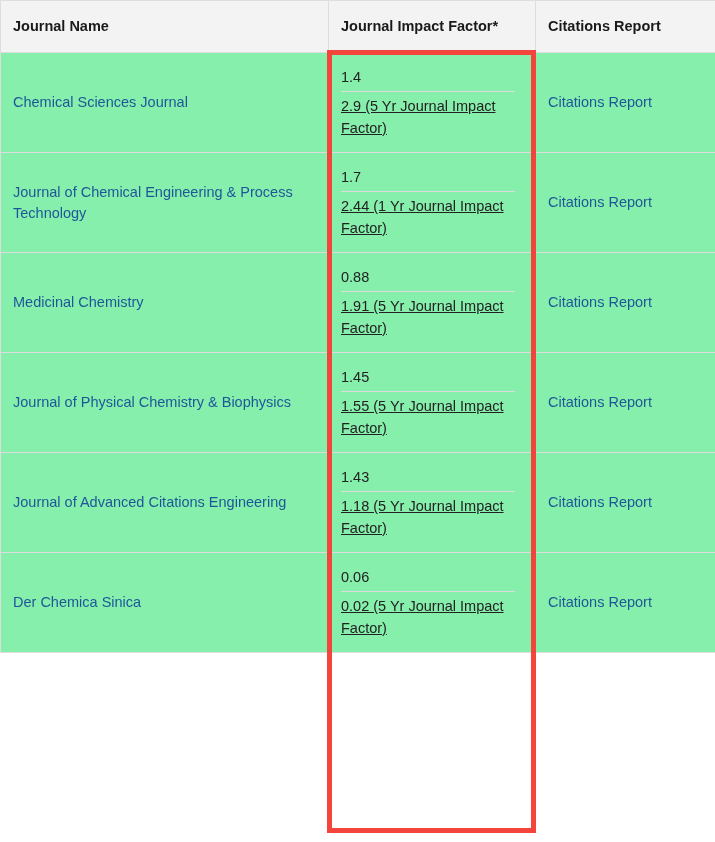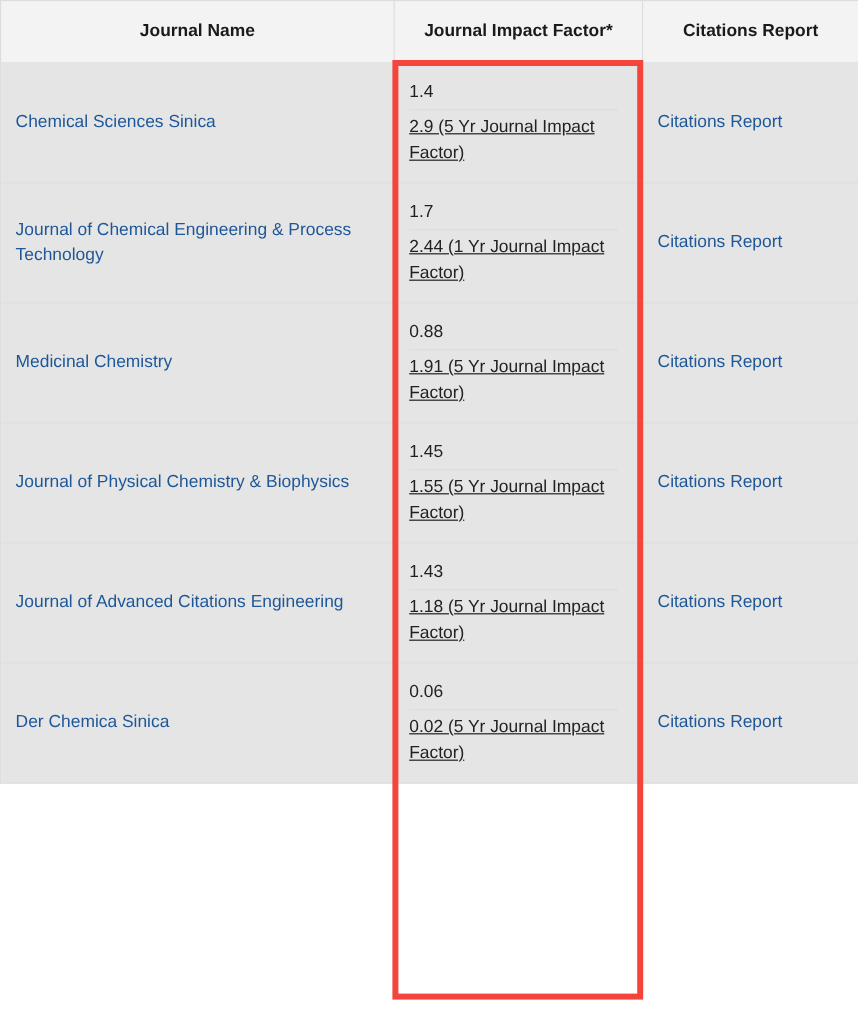--- a/index.html
+++ b/index.html
@@ -65,27 +65,27 @@
   table.journal-table th:first-child,
   table.journal-table td:first-child {
     border-left: 1px solid #dddddd;
   }
 
   thead th {
     background: #f3f3f3;
     color: #1a1a1a;
     font-size: 14.5px;
     font-weight: bold;
-    text-align: center;
+    text-align: left;
     height: 52px;
     line-height: 19px;
   }
   th.h-if { vertical-align: middle; }
 
-  tbody td { background: #e5e5e5; }
+  tbody td { background: #86efac; }
 
   .journal-link {
     color: #1e5799;
     font-size: 14.5px;
     line-height: 21px;
     text-decoration: none;
     display: block;
   }
   .cit-link {
     color: #1e5799;
@@ -153,21 +153,21 @@
       <tr>
         <th class="h-name">Journal Name</th>
         <th class="h-if">Journal Impact Factor*</th>
         <th class="h-cit">Citations Report</th>
       </tr>
     </thead>
     <tbody>
 
       <tr class="r-tall">
         <td>
-          <a class="journal-link" href="#">Chemical Sciences Sinica</a>
+          <a class="journal-link" href="#">Chemical Sciences Journal</a>
         </td>
         <td class="if-cell">
           <div class="if-wrap">
             <div class="if-primary">1.4</div>
             <div class="if-secondary">2.9 (5 Yr Journal Impact Factor)</div>
           </div>
         </td>
         <td>
           <a class="cit-link" href="#">Citations Report</a>
         </td>

